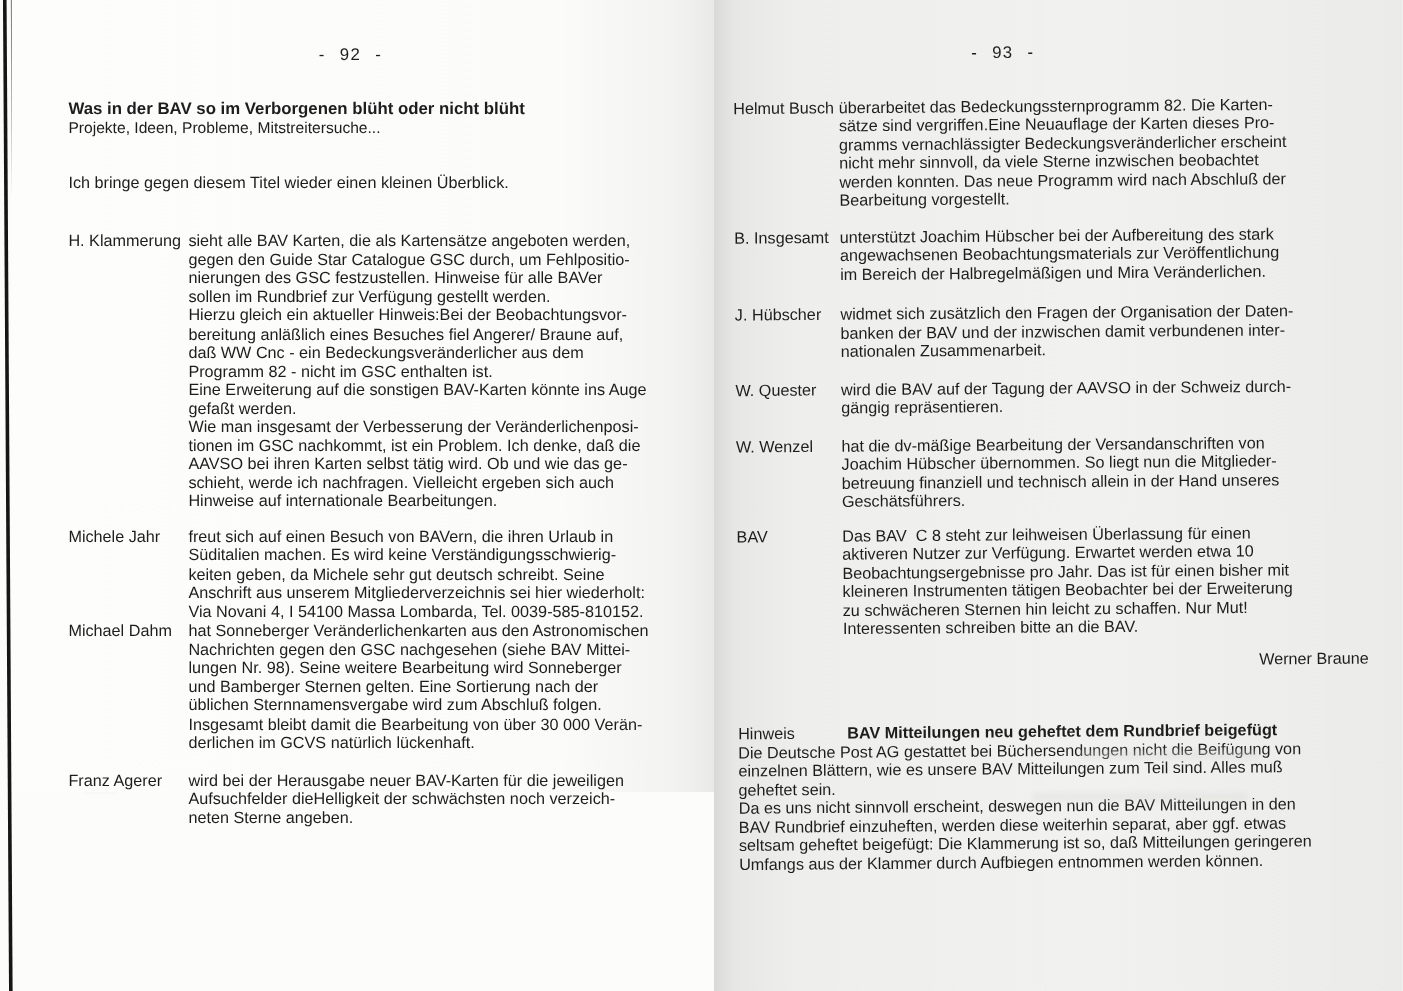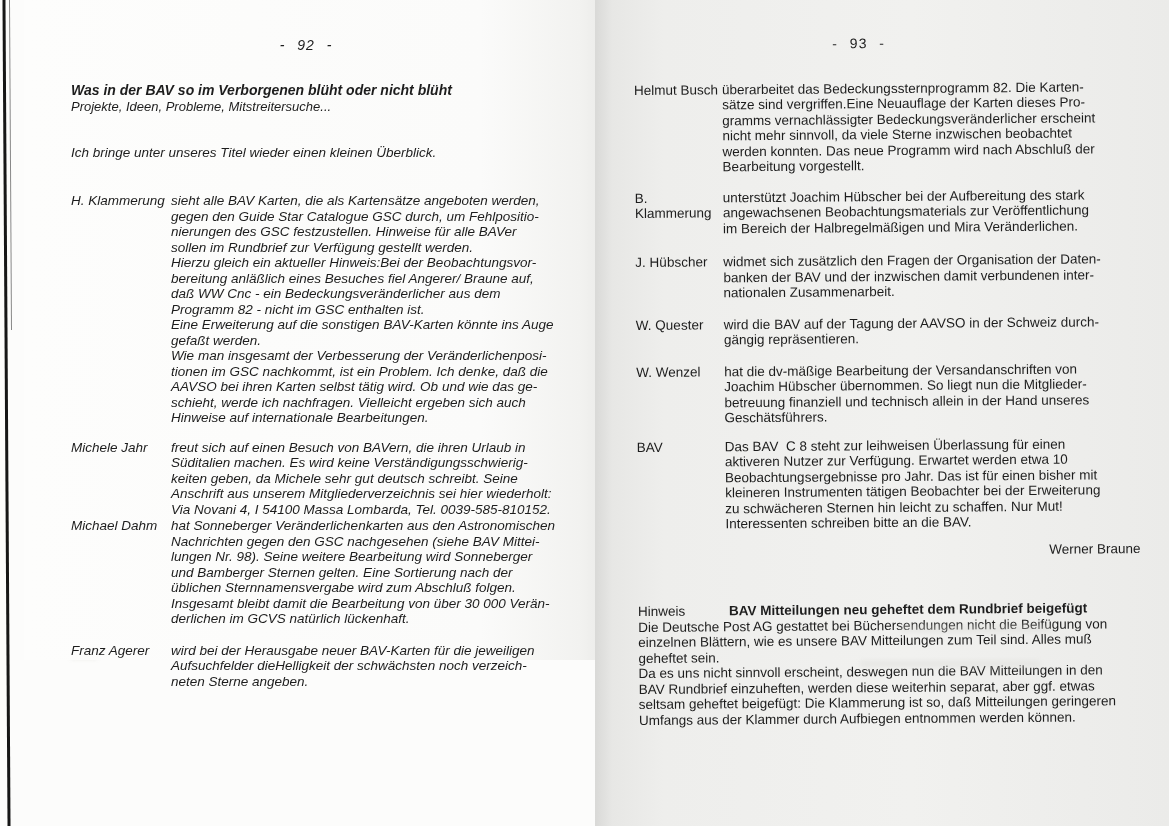--- a/index.html
+++ b/index.html
@@ -16,28 +16,27 @@
     position:absolute; left:5px; top:-6px; width:3px; height:840px;
     background:#161616; transform:rotate(-0.35deg);
   }
   .edge-line-2 {
     position:absolute; left:10px; top:0; width:1px; height:330px;
     background:#4a4a4a; opacity:.65; transform:rotate(-0.35deg);
   }
 
   .page { position:absolute; top:0; font-size:13.5px; line-height:15.5px; box-sizing:border-box; }
   .page-left {
-    left:24px; width:585px; height:660px;
+    left:10px; width:585px; height:660px;
     padding:0 25px 0 47px;
     background:linear-gradient(90deg,#fdfdfc 0%,#fbfbfa 78%,#f2f2f0 95%,#e9e9e7 100%);
-    font-style:italic;
   }
   .page-right {
     left:595px; width:574px; height:826px;
-    padding:0 18px 0 41px;
+    padding:0 18px 0 18px;
     background:linear-gradient(90deg,#d9d9d7 0%,#e7e7e5 3%,#eeeeec 12%,#f1f1ef 55%,#ebebe9 100%);
   }
   .page-right .content { transform:rotate(-0.45deg); transform-origin:50% 45%; }
 
   .pagenum { margin-top:38px; text-align:center; font-size:14px; letter-spacing:1px; word-spacing:7px; }
   .page-left  .pagenum { width:470px; }
   .page-right .pagenum { width:450px; margin-top:36px; }
 
   .head-wrap { width:470px; margin-top:29px; }
   .title { font-weight:bold; font-size:14px; }
@@ -88,21 +87,21 @@
   <div class="smudge s5"></div>
 
   <div class="page page-left">
     <div class="pagenum">- 92 -</div>
 
     <div class="head-wrap">
       <div class="title">Was in der BAV so im Verborgenen blüht oder nicht blüht</div>
       <div class="subtitle">Projekte, Ideen, Probleme, Mitstreitersuche...</div>
     </div>
 
-    <div class="intro">Ich bringe unter unseres Titel wieder einen kleinen Überblick.</div>
+    <div class="intro">Ich bringe gegen diesem Titel wieder einen kleinen Überblick.</div>
 
     <div class="entry mt33">
       <div class="entry-name">H. Klammerung</div>
       <div class="entry-text">
         <p>sieht alle BAV Karten, die als Kartensätze angeboten werden,
 gegen den Guide Star Catalogue GSC durch, um Fehlpositio-
 nierungen des GSC festzustellen. Hinweise für alle BAVer
 sollen im Rundbrief zur Verfügung gestellt werden.</p>
         <p class="mt20">Hierzu gleich ein aktueller Hinweis:Bei der Beobachtungsvor-
 bereitung anläßlich eines Besuches fiel Angerer/ Braune auf,
@@ -162,21 +161,21 @@
           <p>überarbeitet das Bedeckungssternprogramm 82. Die Karten-
 sätze sind vergriffen.Eine Neuauflage der Karten dieses Pro-
 gramms vernachlässigter Bedeckungsveränderlicher erscheint
 nicht mehr sinnvoll, da viele Sterne inzwischen beobachtet
 werden konnten. Das neue Programm wird nach Abschluß der
 Bearbeitung vorgestellt.</p>
         </div>
       </div>
 
       <div class="entry mt15">
-        <div class="entry-name">B. Klammerung</div>
+        <div class="entry-name">B. Insgesamt</div>
         <div class="entry-text">
           <p>unterstützt Joachim Hübscher bei der Aufbereitung des stark
 angewachsenen Beobachtungsmaterials zur Veröffentlichung
 im Bereich der Halbregelmäßigen und Mira Veränderlichen.</p>
         </div>
       </div>
 
       <div class="entry mt18">
         <div class="entry-name">J. Hübscher</div>
         <div class="entry-text">

